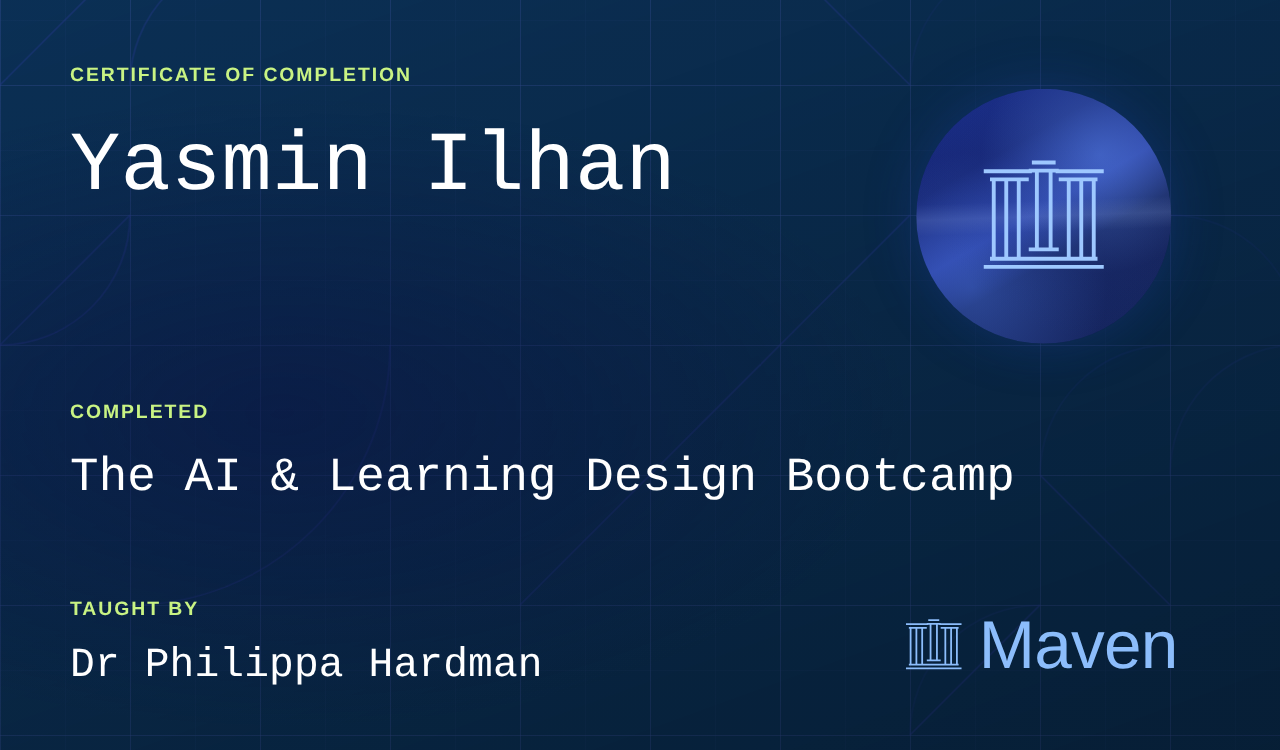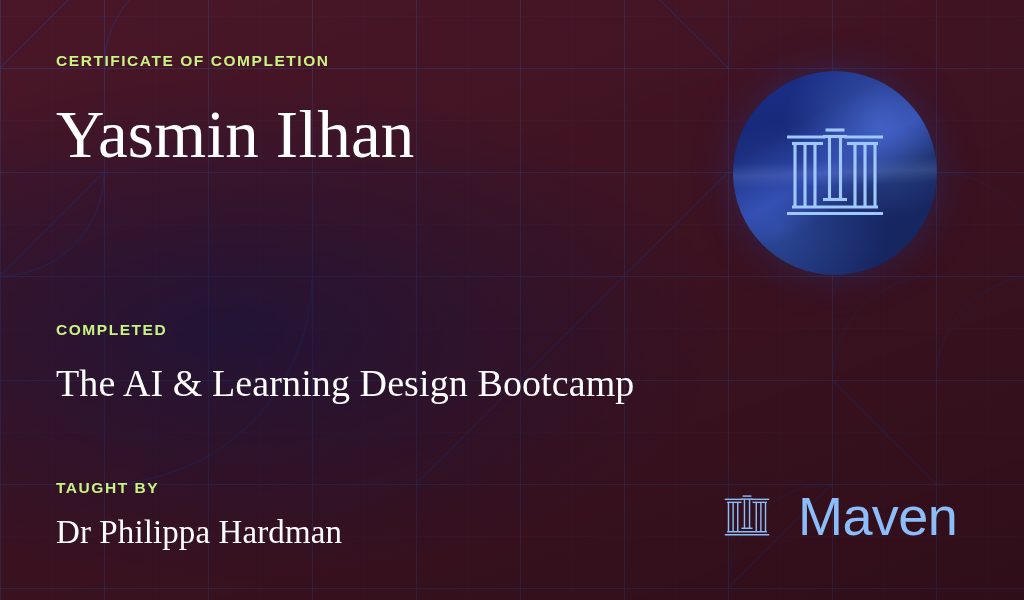--- a/index.html
+++ b/index.html
@@ -5,21 +5,21 @@
   html, body {
     margin: 0;
     padding: 0;
     background: #05081d;
   }
   #certificate {
     position: relative;
     width: 1024px;
     height: 600px;
     overflow: hidden;
-    background: #7f1d1d;
+    background: #0c4a6e;
     font-family: "Liberation Sans", sans-serif;
   }
 
   
   .bg-layer {
     position: absolute;
     inset: 0;
     pointer-events: none;
   }
   .bg-grid-minor {
@@ -80,21 +80,21 @@
   .eyebrow {
     color: #c9f383;
     font-size: 15.5px;
     font-weight: bold;
     letter-spacing: 1.55px;
     text-transform: uppercase;
     font-family: "Liberation Sans", sans-serif;
     white-space: nowrap;
   }
   .serif {
-    font-family: Liberation Serif, serif;
+    font-family: Liberation Mono, monospace;
     color: #ffffff;
     white-space: nowrap;
   }
 
   #recipient-block { position: absolute; left: 56px; top: 52px; }
   #recipient-name {
     font-size: 67px;
     line-height: 1.0;
     margin-top: 31px;
     letter-spacing: 0.2px;
@@ -116,21 +116,21 @@
     letter-spacing: 0.1px;
   }
 
   
   #maven-logo {
     position: absolute;
     left: 722px;
     top: 489px;
     display: flex;
     align-items: center;
-    gap: 26px;
+    gap: 11px;
   }
   #maven-wordmark {
     color: #8cbdfb;
     font-size: 54px;
     line-height: 1;
     font-weight: normal;
     letter-spacing: -0.6px;
     font-family: "Liberation Sans", sans-serif;
   }
 </style>

